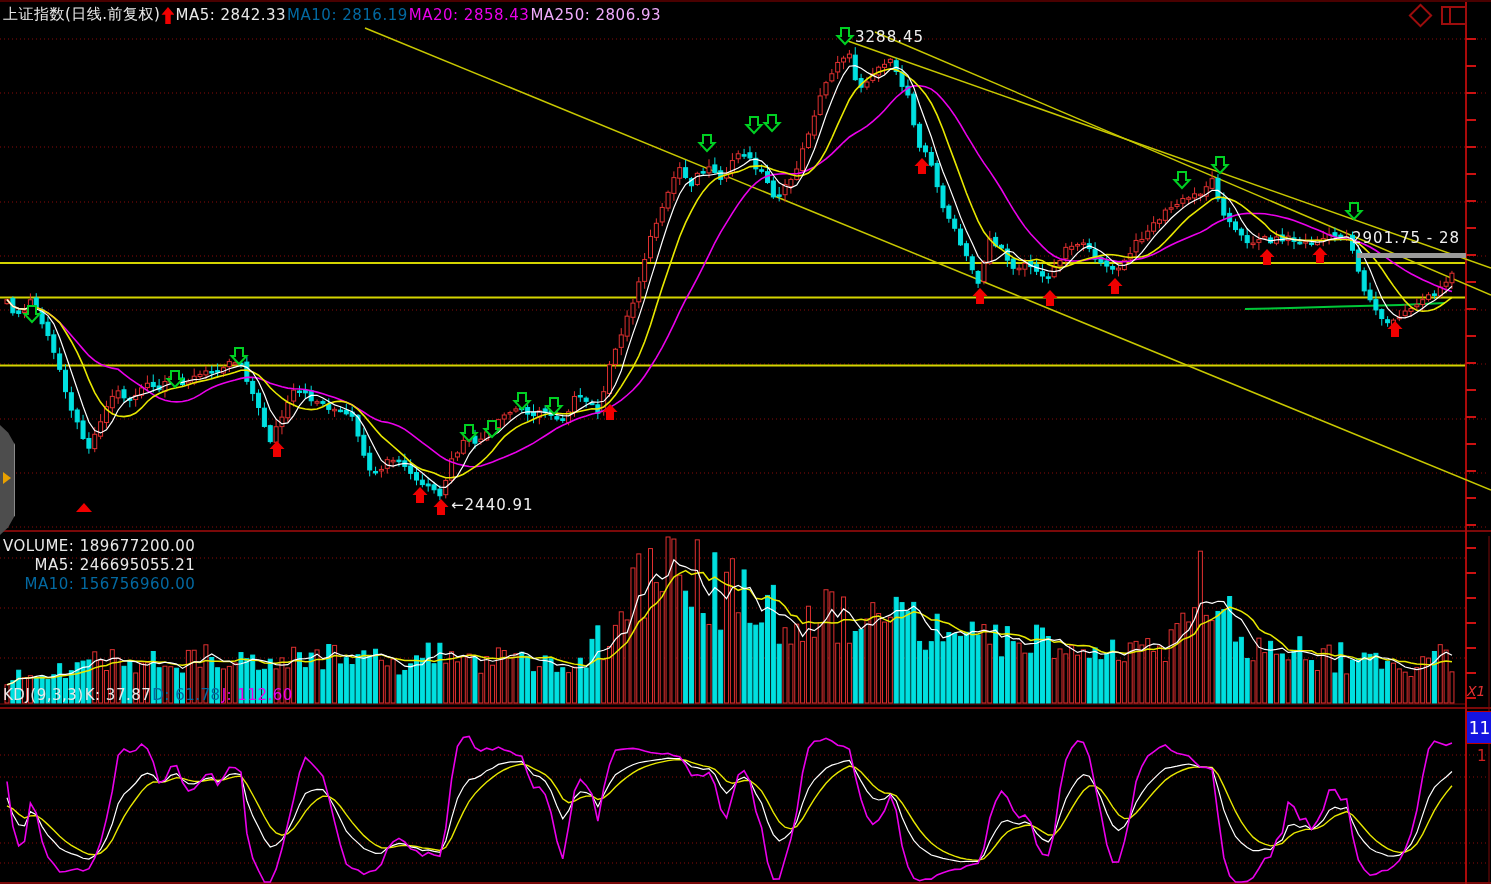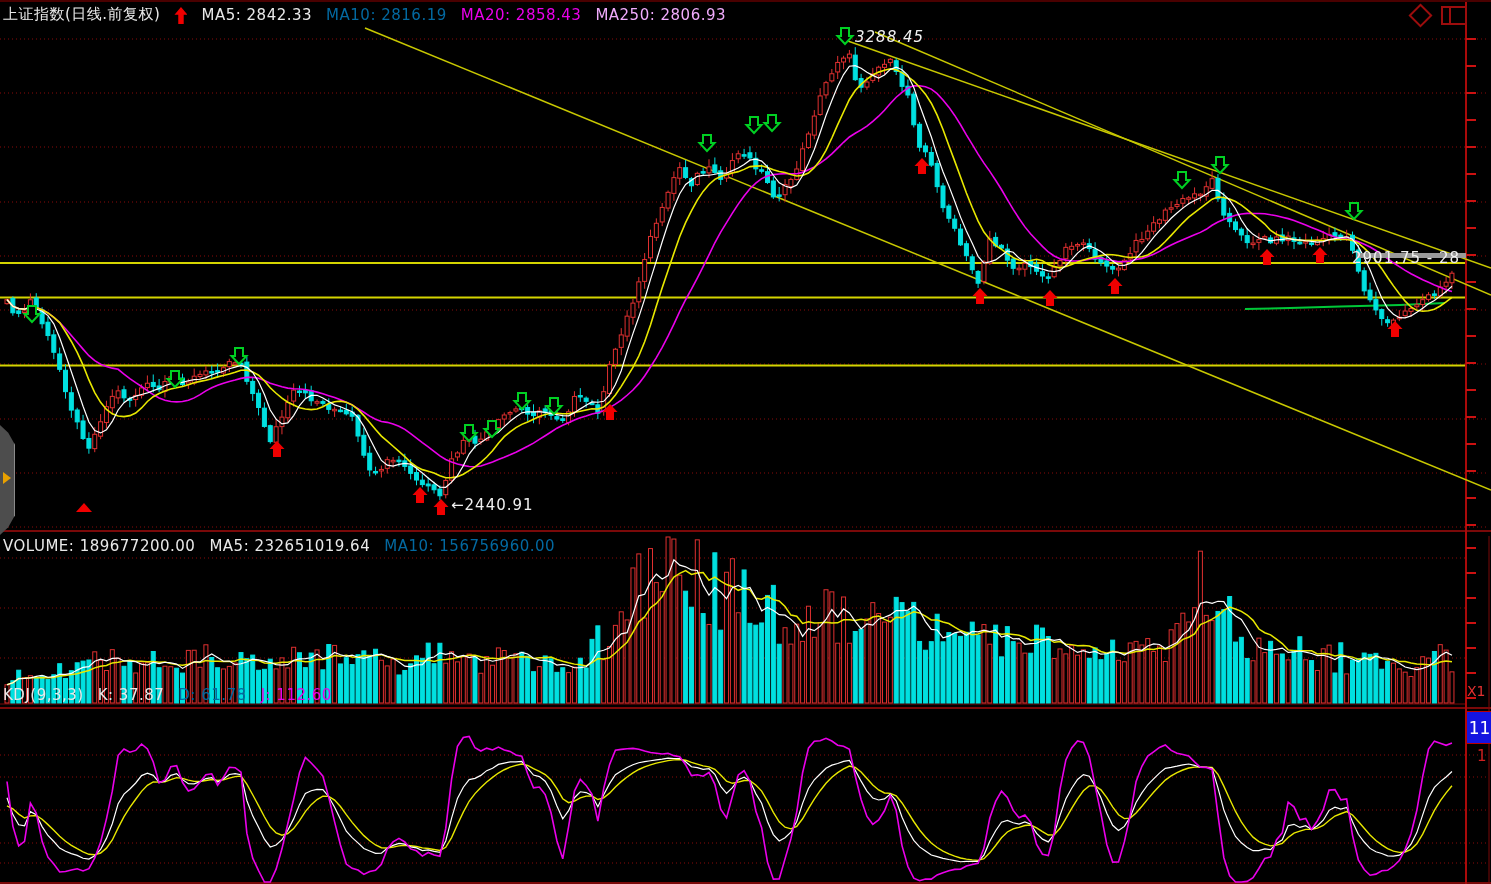--- a/index.html
+++ b/index.html
@@ -1,28 +1,28 @@
 <!DOCTYPE html>
 <html><head>
 <meta charset="utf-8">
 <style>
   html,body{margin:0;padding:0;background:#000;}
   #app{position:relative;width:1491px;height:884px;background:#000;overflow:hidden;
        font-family:"DejaVu Sans","Liberation Sans",sans-serif;}
   #chart-svg{position:absolute;left:0;top:0;}
-  .hdr{position:absolute;display:flex;align-items:flex-end;gap:14px;white-space:nowrap;
+  .hdr{position:absolute;display:flex;align-items:flex-end;gap:1px;white-space:nowrap;
        font-size:15px;letter-spacing:.5px;z-index:5;}
   .t-white{color:#e9e9e9}.t-yellow{color:#0369a1}.t-magenta{color:#ea00ea}.t-green{color:#f0abfc}
   .up-glyph{width:13px;height:17px;background:#f00000;display:inline-block;
      clip-path:polygon(50% 0,100% 45%,71% 45%,71% 100%,29% 100%,29% 45%,0 45%);}
   .annot{position:absolute;color:#f0f0f0;font-size:15px;letter-spacing:1px;z-index:6;white-space:nowrap;}
   .badge{position:absolute;left:1466px;top:711px;width:25px;height:31px;background:#1414e0;
      border:1px solid #b00;color:#fff;font-size:17px;display:flex;align-items:center;
      justify-content:center;z-index:6;}
-  .xlabel{position:absolute;left:1467px;top:683px;color:#e23030;font-size:14px;z-index:6;}
+  .xlabel{position:absolute;left:1467px;top:683px;color:#e23030;font-size:14px;z-index:6;font-style:italic;}
   .kdjtick{position:absolute;left:1477px;top:747px;color:#d02020;font-size:15px;z-index:6;}
   .win-icons{position:absolute;right:24px;top:6px;display:flex;gap:12px;align-items:center;z-index:7;}
   .diamond{width:13px;height:13px;border:2px solid #9c0d0d;transform:rotate(45deg);}
   .tile{width:22px;height:15px;border:2px solid #9c0d0d;position:relative;}
   .tile:before{content:"";position:absolute;left:6px;top:0;width:2px;height:100%;background:#9c0d0d;}
   .handle{position:absolute;left:0;top:425px;width:14px;height:110px;background:#4d4d4d;
      border-right:1px solid #8a8a8a;z-index:6;
      clip-path:polygon(0 0,55% 7%,100% 18%,100% 82%,55% 93%,0 100%);}
   .handle-arrow{position:absolute;left:3px;top:47px;width:0;height:0;
      border-left:8px solid #e8a000;border-top:6px solid transparent;border-bottom:6px solid transparent;}
@@ -909,36 +909,36 @@
 
   <div class="hdr" style="left:3px;top:5px;">
     <span class="t-white">上证指数(日线.前复权)</span>
     <span class="up-glyph"></span>
     <span class="t-white">MA5: 2842.33</span>
     <span class="t-yellow">MA10: 2816.19</span>
     <span class="t-magenta">MA20: 2858.43</span>
     <span class="t-green">MA250: 2806.93</span>
   </div>
 
-  <div class="hdr" style="left:3px;top:537px;">
+  <div class="hdr" style="left:3px;top:537px;flex-direction:column;">
     <span class="t-white">VOLUME: 189677200.00</span>
-    <span class="t-white">MA5: 232651019.64</span>
+    <span class="t-white">MA5: 246695055.21</span>
     <span class="t-yellow">MA10: 156756960.00</span>
   </div>
 
   <div class="hdr" style="left:3px;top:686px;">
     <span class="t-white">KDJ(9,3,3)</span>
     <span class="t-white">K: 37.87</span>
     <span class="t-yellow">D: 61.78</span>
     <span class="t-magenta">J: 112.60</span>
   </div>
 
-  <div class="annot" id="peak-annot" style="left: 855px; top: 28px; font-style: italic;">3288.45</div>
+  <div class="annot" id="peak-annot" style="left: 855px; top: 28px;">3288.45</div>
   <div class="annot" id="low-annot" style="left: 451px; top: 496px;">←2440.91</div>
-  <div class="annot" id="last-annot" style="left: 1352px; top: 229px; margin-top: 20px;">2901.75 - 28</div>
+  <div class="annot" id="last-annot" style="left: 1352px; top: 229px;">2901.75 - 28</div>
 
   <div class="xlabel">X1</div>
   <div class="badge">11</div>
   <div class="kdjtick">1</div>
 
   <div class="win-icons">
     <div class="diamond"></div>
     <div class="tile"></div>
   </div>
 

